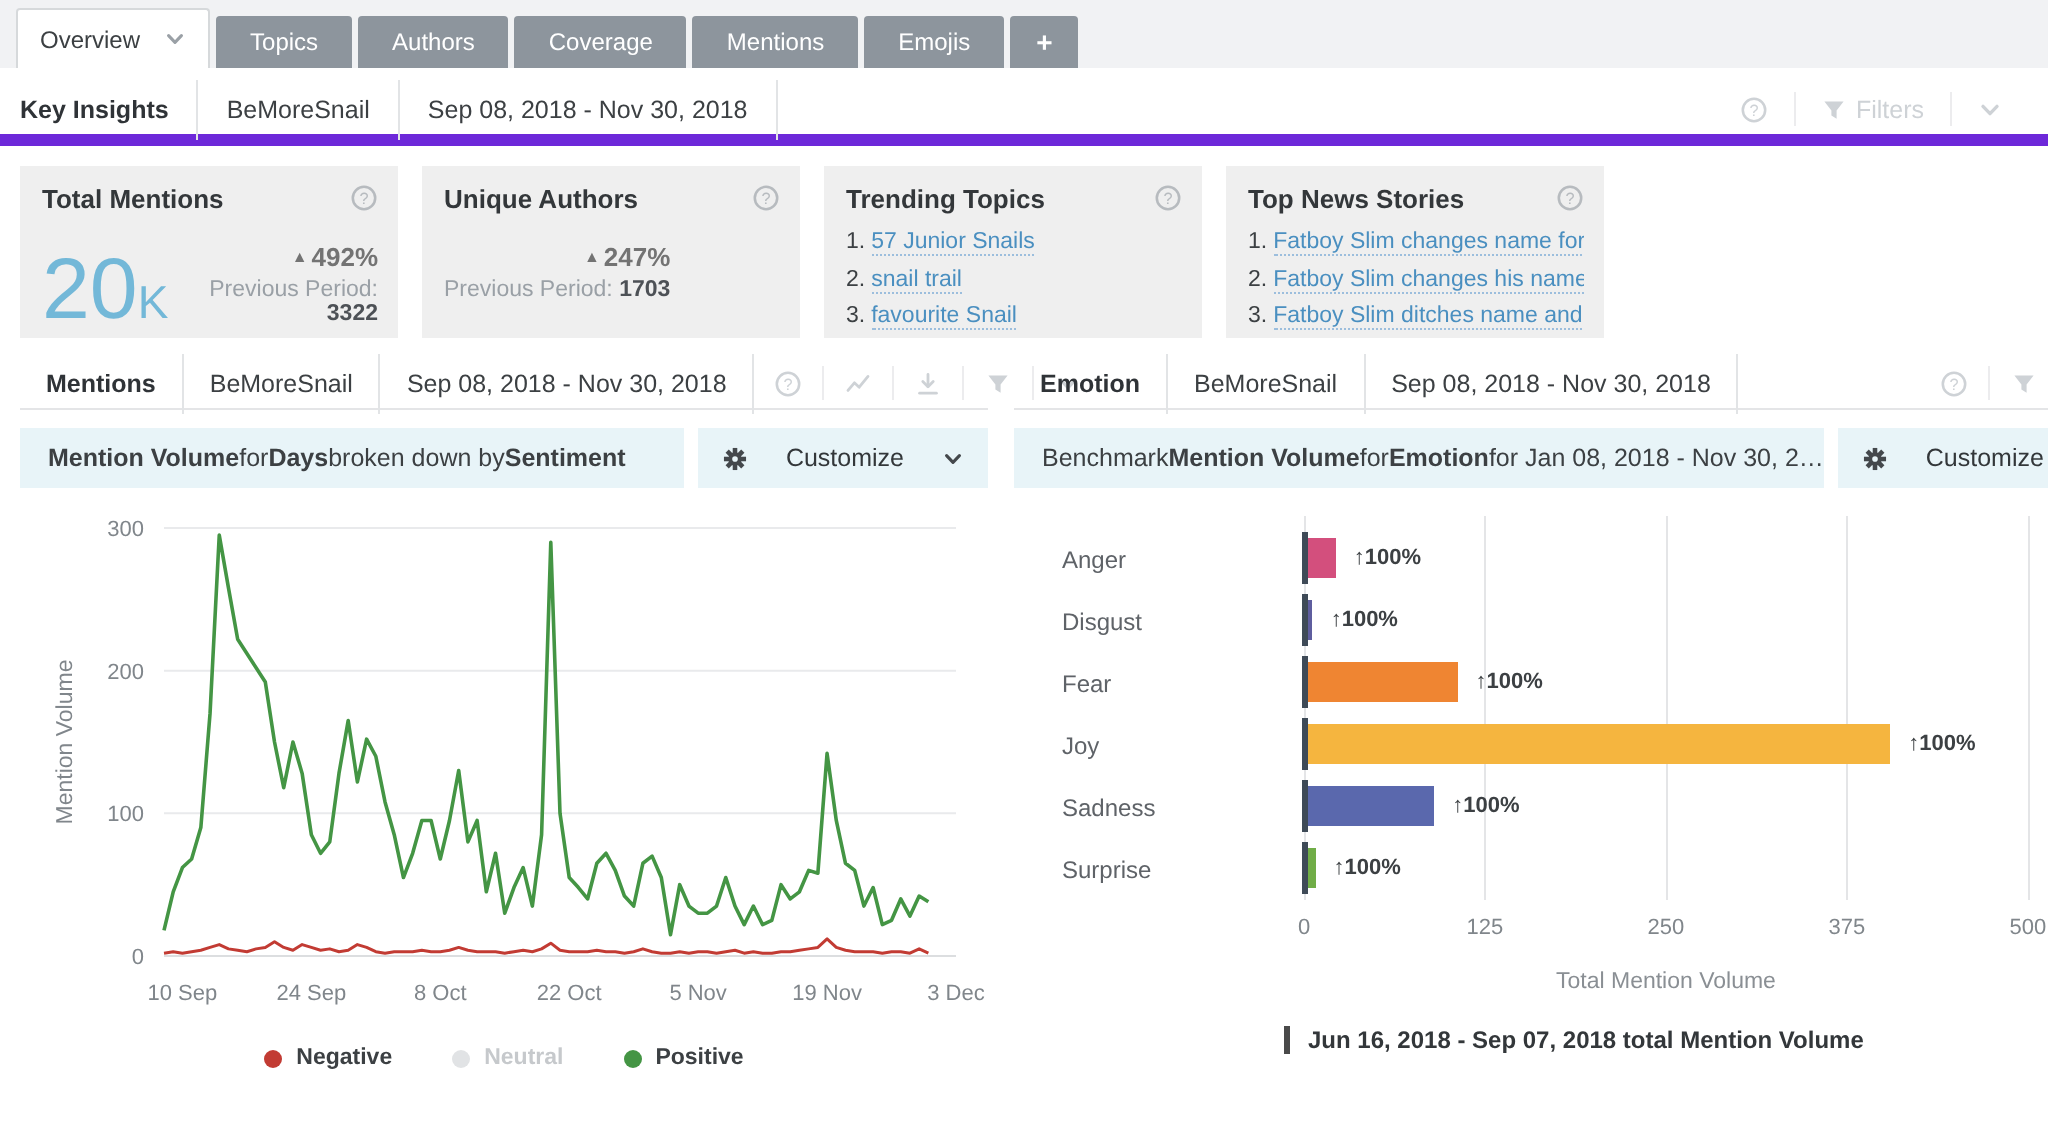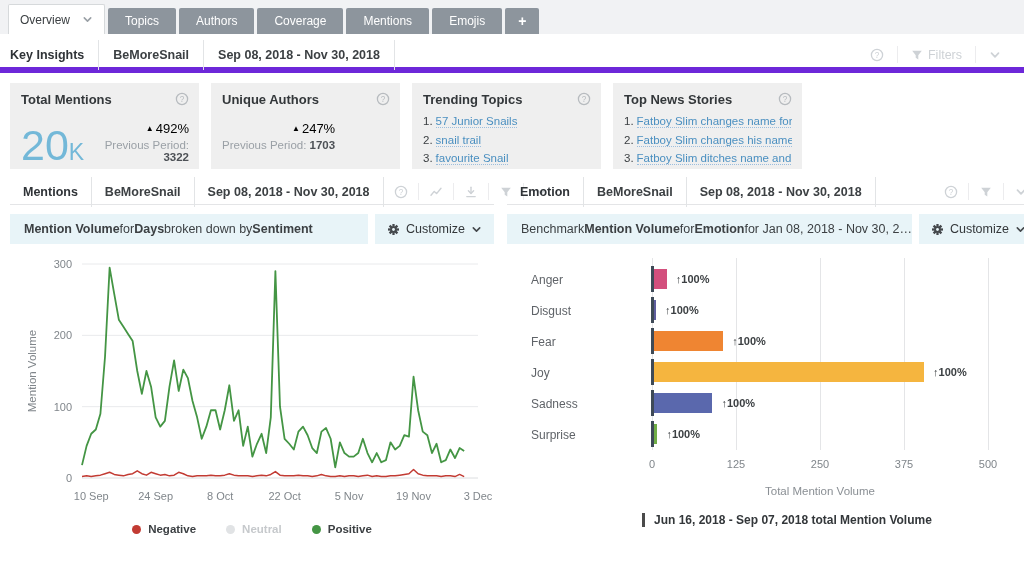--- a/index.html
+++ b/index.html
@@ -15,62 +15,62 @@
   .tab { display:flex; align-items:center; justify-content:center; gap:12px; height:26px;
          background:#8d959d; color:#fff; padding:0 17px; margin-right:3px; font-size:12px;
          border-radius:2px 2px 0 0; cursor:pointer; white-space:nowrap; }
   .tab.active { height:30px; background:#fff; color:#3c4043; border:1px solid #d6d9db; border-bottom:none; padding:0 11px; }
   .tab.add { padding:0 13px; font-size:14px; font-weight:bold; }
 
   
   .toolbar { margin-top:8px; height:31px; display:flex; align-items:center; padding:0 10px;
              border-bottom:6px solid #6d28d9; }
   .crumbs { display:flex; align-items:center; height:100%; }
-  .crumb { padding:0 14px; font-size:12.5px; white-space:nowrap; display:flex; align-items:center; height:100%;font-weight:bold; }
+  .crumb { padding:0 14px; font-size:12.5px; white-space:nowrap; display:flex; align-items:center; height:100%; }
   .crumb.first { padding-left:0; }
   .crumb.bold { font-weight:bold; color:#2f3337; }
   .vsep { width:1px; height:30px; background:#e2e4e6; align-self:center; }
   .vsep.short { height:17px; background:#ececee; }
   .toolbar-right { margin-left:auto; display:flex; align-items:center; gap:0; color:#ced2d6; }
   .tb-btn { display:flex; align-items:center; gap:5px; padding:0 13px; font-size:12.5px; color:#ced2d6; cursor:pointer; }
 
   
   .cards { display:flex; gap:12px; margin:10px 10px 0 10px; }
   .card { width:189px; height:86px; background:#efefef; padding:9px 10px 8px 11px; flex:none; }
   .card-head { display:flex; justify-content:space-between; align-items:flex-start; }
   .card-title { font-size:13px; font-weight:bold; color:#33373a; }
   .help-ic { color:#b7bbbf; display:inline-flex; }
   .stat-row { display:flex; justify-content:space-between; align-items:flex-end; margin-top:14px; }
   .big-num { font-size:43px; font-weight:300; line-height:0.82; letter-spacing:0; }
   .big-num.blue { color:#73b8d8; }
   .big-num.gray { color:#85898d; }
   .big-num .suffix { font-size:23px; }
   .stat-right { text-align:right; }
-  .chg { font-size:13px; color:#000000; font-weight:normal; }
+  .chg { font-size:13px; color:#737373; font-weight:bold; }
   .chg .tri { font-size:8px; vertical-align:2px; margin-right:2px; }
   .prev { font-size:11.5px; color:#9aa0a6; margin-top:3px; }
   .prev b { color:#4d5156; }
   .card-list { list-style:none; margin-top:5px; font-size:11.5px; line-height:1.62; }
   .card-list li { white-space:nowrap; overflow:hidden; color:#3c4043; }
   .card-list .num { color:#3c4043; margin-right:3px; }
   .card-list a { color:#4a8fc0; text-decoration:none; border-bottom:1px dotted #9cbedd; cursor:pointer; }
 
   
   .panels { display:flex; gap:13px; margin:10px 10px 0 10px; }
   .panel-left { width:484px; flex:none; }
   .panel-right { flex:1; }
   .panel-header { height:26px; display:flex; align-items:center; border-bottom:1px solid #e4e5e7; font-size:13px; }
   .panel-header .crumb { padding:0 13px; }
   .ph-icons { margin-left:auto; display:flex; align-items:center; color:#ced2d6; }
   .ph-btn { width:34px; display:flex; justify-content:center; cursor:pointer; color:#ced2d6; }
 
   .strip { display:flex; gap:7px; margin-top:9px; height:30px; }
   .strip-main { flex:1; background:#e8f4f8; display:flex; align-items:center; padding-left:14px; font-size:12.5px; color:#3c4043; overflow:hidden; white-space:nowrap; }
   .strip-main b { font-weight:bold; }
-  .customize { background:#e8f4f8; display:flex; align-items:center; justify-content:center; gap:6px;
+  .customize { background:#e8f4f8; display:flex; align-items:center; justify-content:center; gap:19px;
                padding:0 12px; font-size:12.5px; color:#33373a; cursor:pointer; white-space:nowrap; }
   .customize .gear-ic { color:#44484c; display:inline-flex; }
   .customize .chev { color:#44484c; display:inline-flex; }
 
   
   .line-chart-wrap { padding-top:6px; }
   .legend { display:flex; justify-content:center; gap:30px; margin-top:8px; }
   .legend-item { display:flex; align-items:center; gap:7px; font-size:11.5px; font-weight:bold; color:#3c4043; cursor:pointer; }
   .legend-item .dot { width:9px; height:9px; border-radius:50%; }
   .legend-item.disabled { color:#c6c9cc; }

